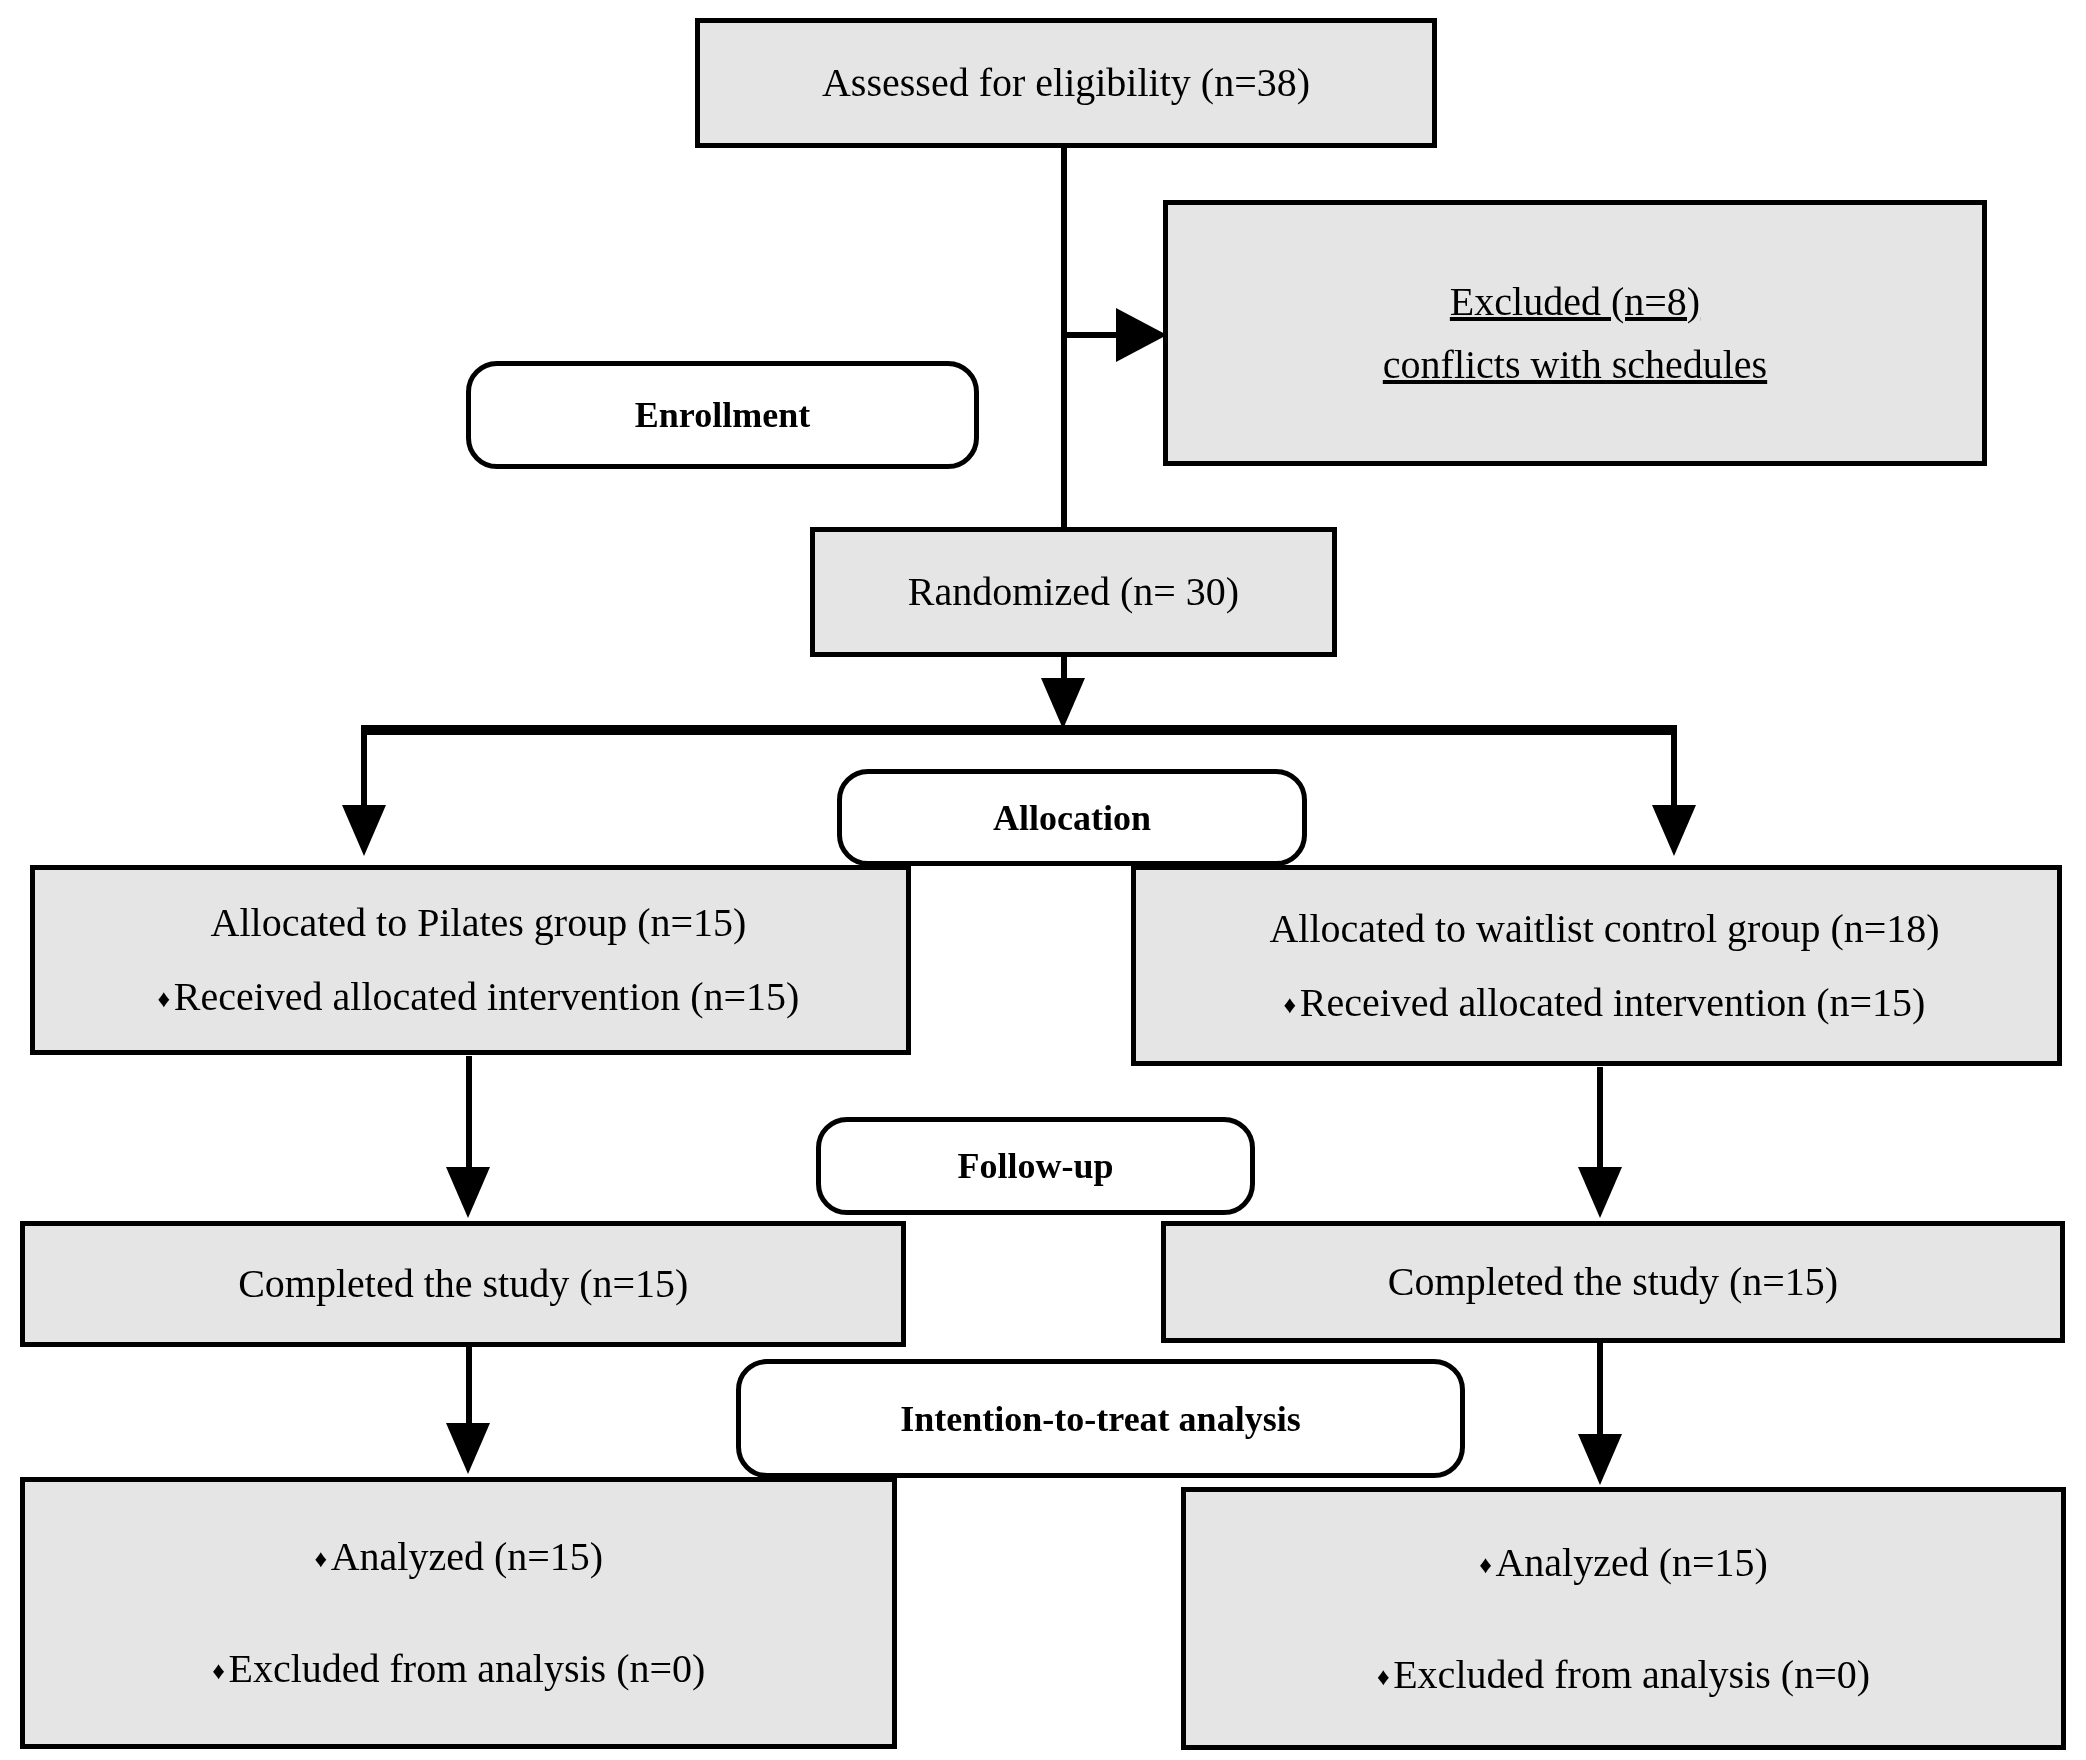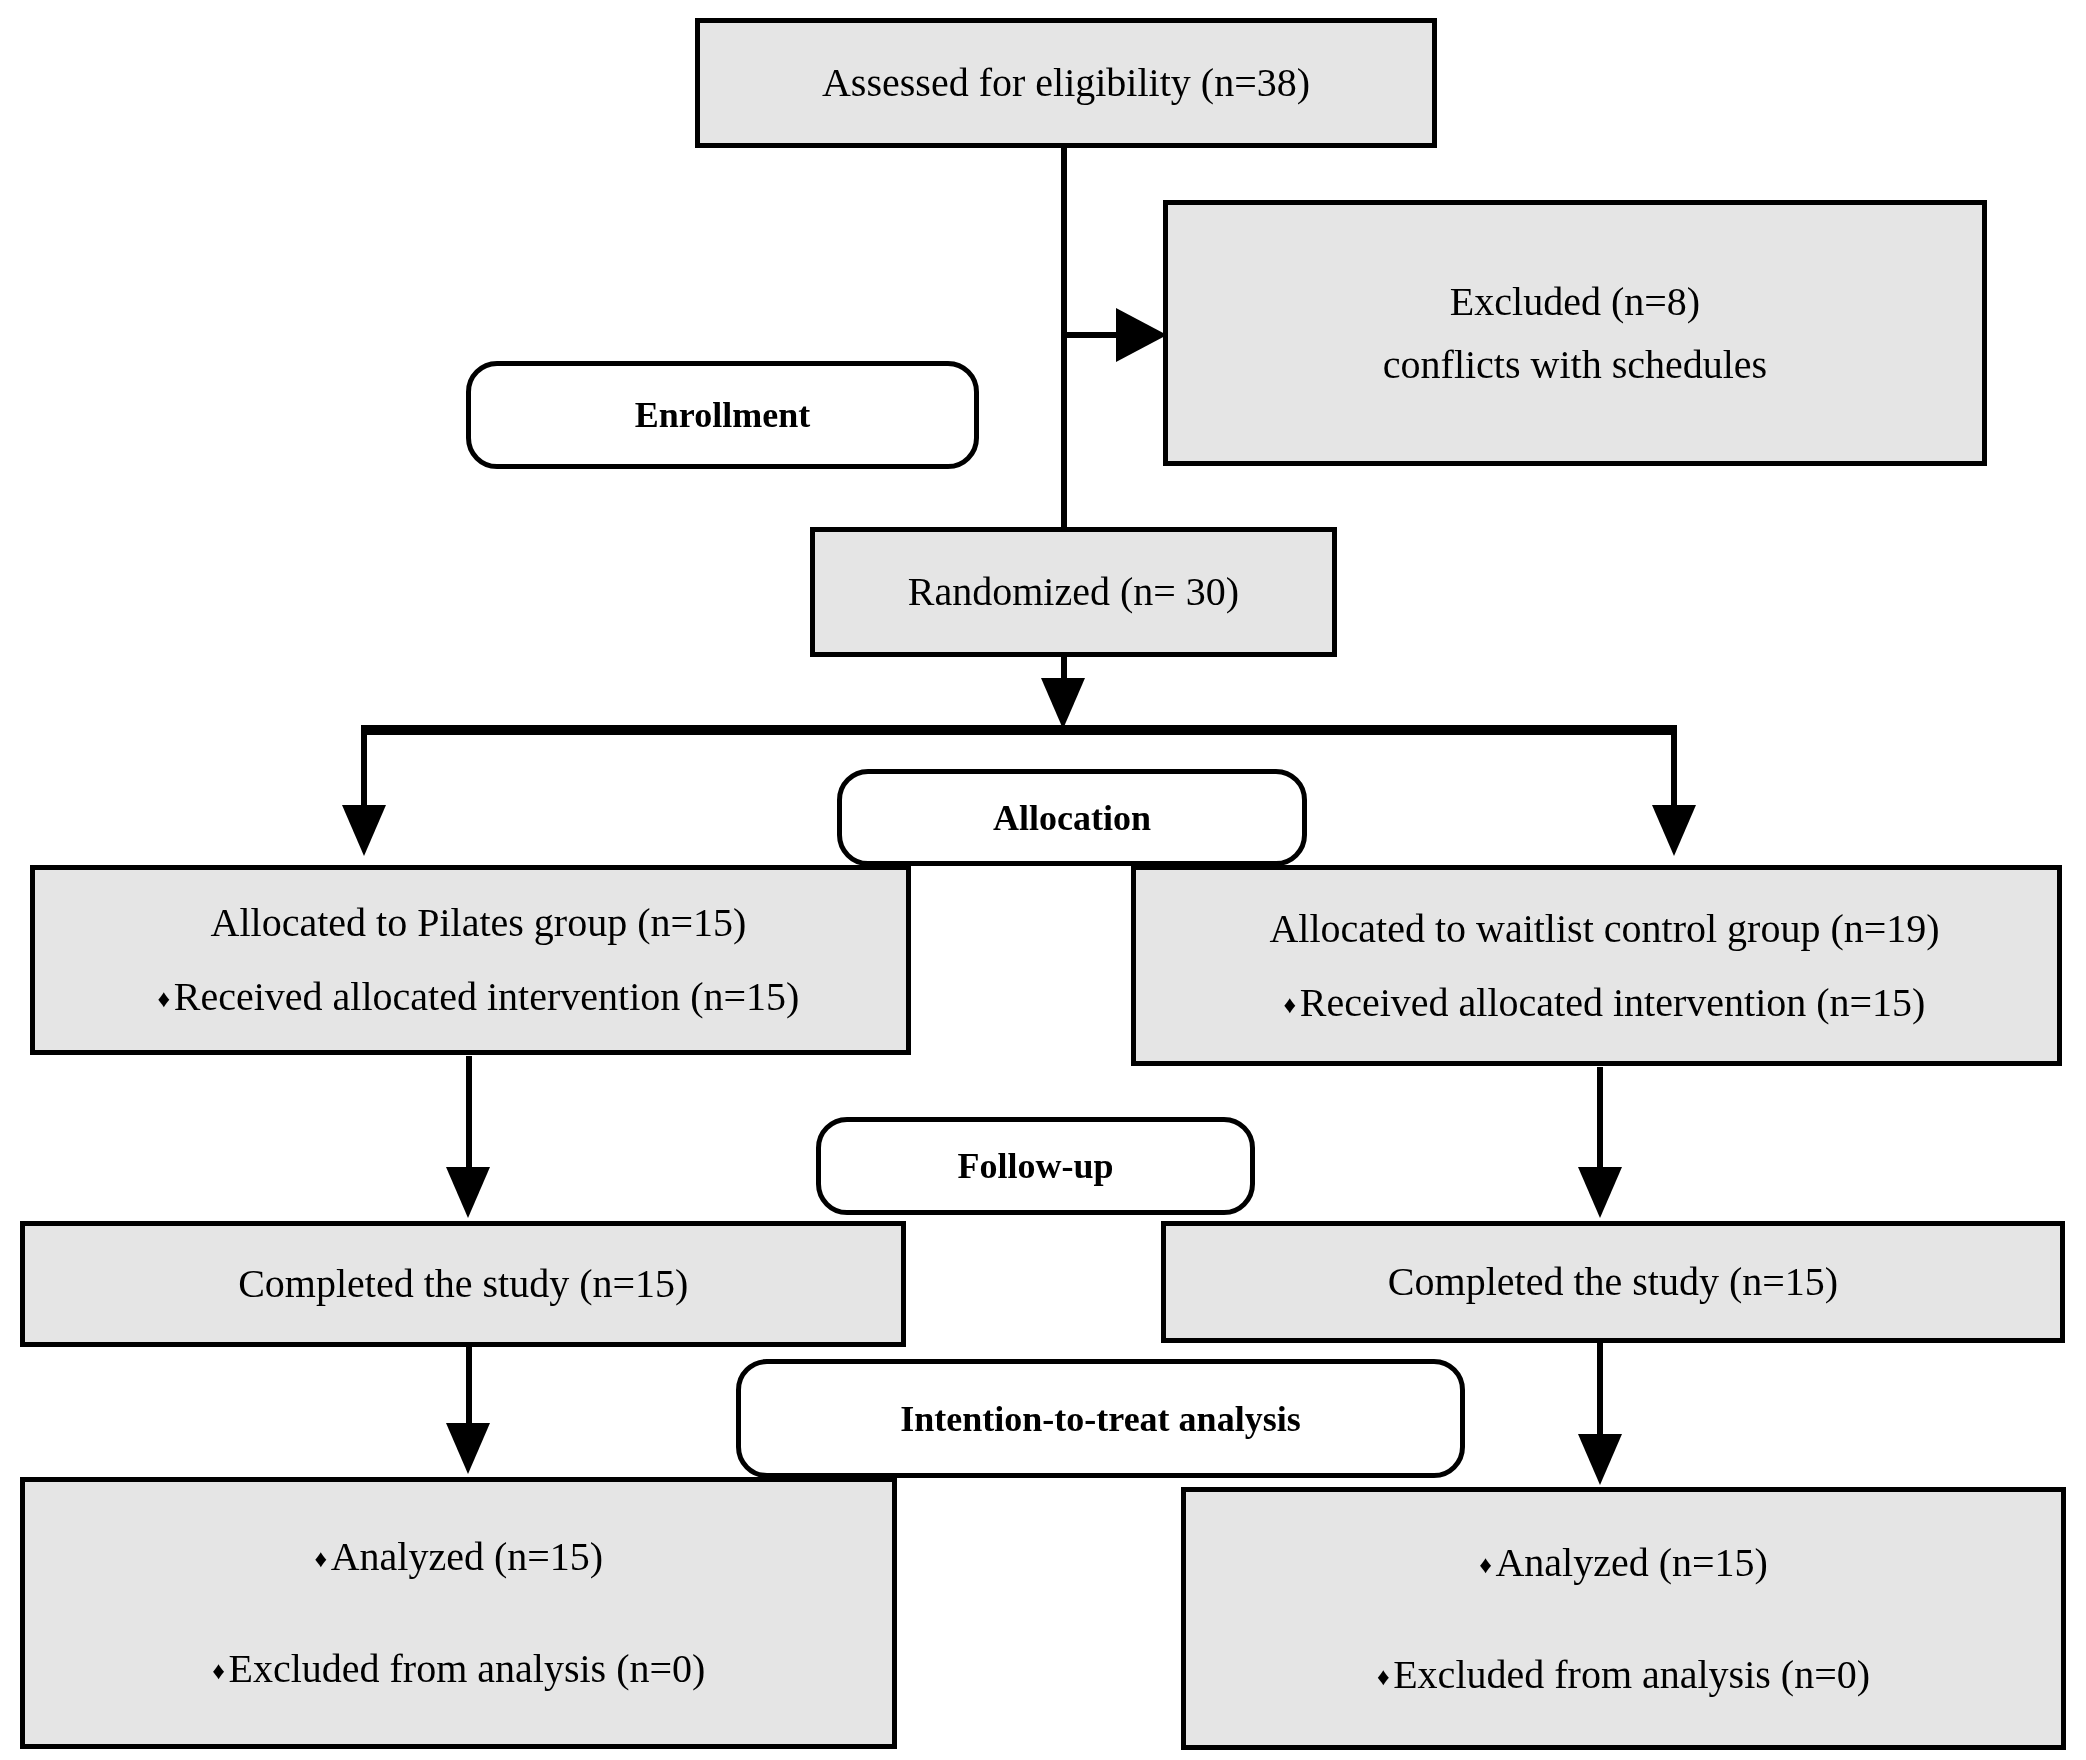--- a/index.html
+++ b/index.html
@@ -69,21 +69,21 @@
   }
   .bline {
     white-space: nowrap;
   }
   .dia {
     font-size: 0.62em;
     vertical-align: 0.12em;
     padding-right: 3.6px;
   }
   .gap40 { row-gap: 26px; padding-left: 16px; }
-  .gap30 { row-gap: 15px; }
+  .gap30 { row-gap: 15px; text-decoration: underline; }
   .gap130 { row-gap: 64px; }
 </style>
 </head>
 <body>
 
 <div class="canvas">
 
   <div class="line" style="left:1061px; top:148px; width:6px; height:382px;"></div>
   <div class="line" style="left:1064px; top:332px; width:57px; height:6px;"></div>
   <div class="arrow-right" style="left:1116px; top:308px;"></div>
@@ -125,21 +125,21 @@
   </div>
 
   <div class="rect gap40" style="left:30px; top:865px; width:881px; height:190px;">
     <div class="bline">Allocated to Pilates group (n=15)</div>
     <div class="bline">
       <span class="dia">♦</span><span>Received allocated intervention (n=15)</span>
     </div>
   </div>
 
   <div class="rect gap40" style="left:1131px; top:865px; width:931px; height:201px;">
-    <div class="bline">Allocated to waitlist control group (n=19)</div>
+    <div class="bline">Allocated to waitlist control group (n=18)</div>
     <div class="bline">
       <span class="dia">♦</span><span>Received allocated intervention (n=15)</span>
     </div>
   </div>
 
   <div class="rect" style="left:20.3px; top:1221px; width:886px; height:126px;">
     <div class="bline">Completed the study (n=15)</div>
   </div>
 
   <div class="rect" style="left:1161px; top:1221px; width:904px; height:122px;">

